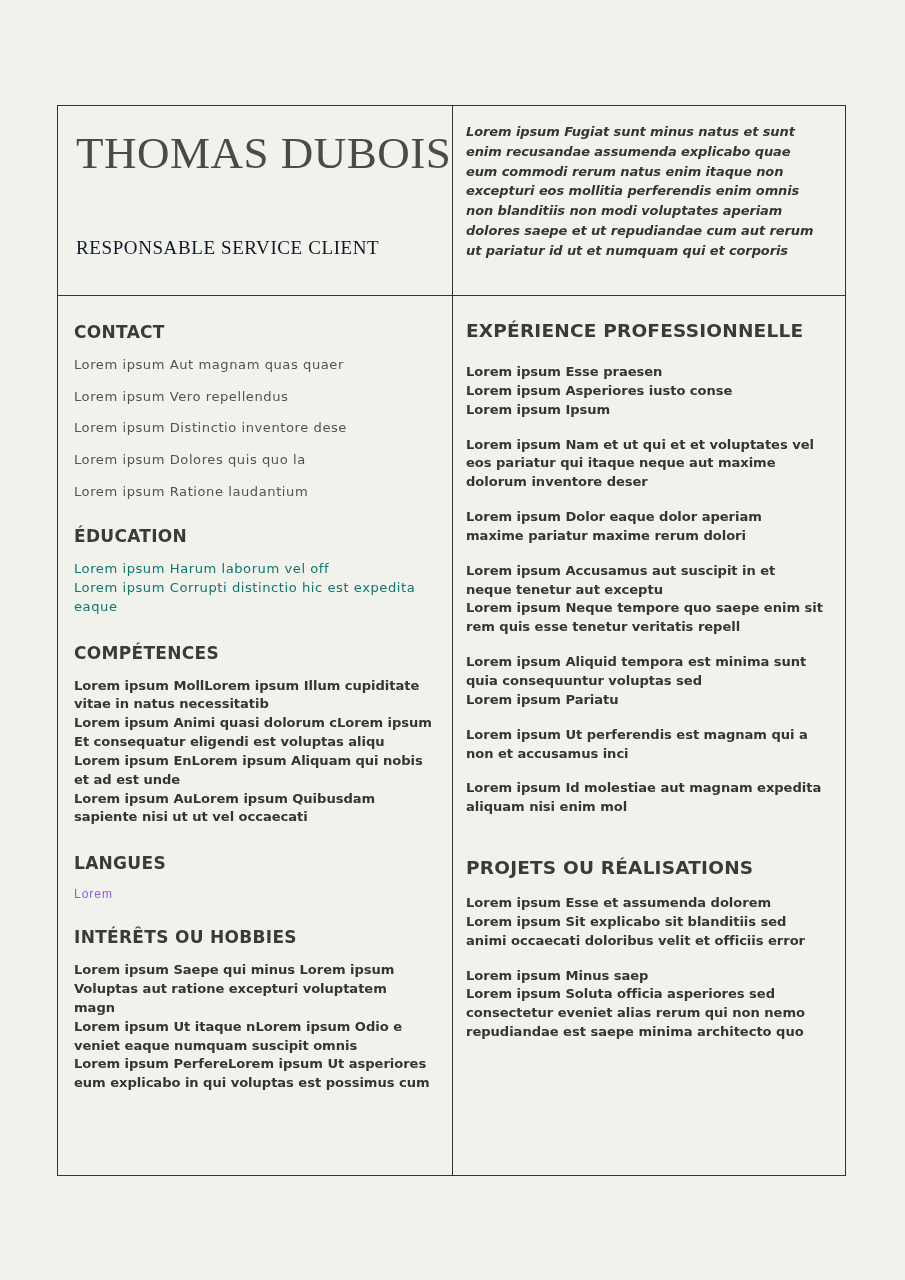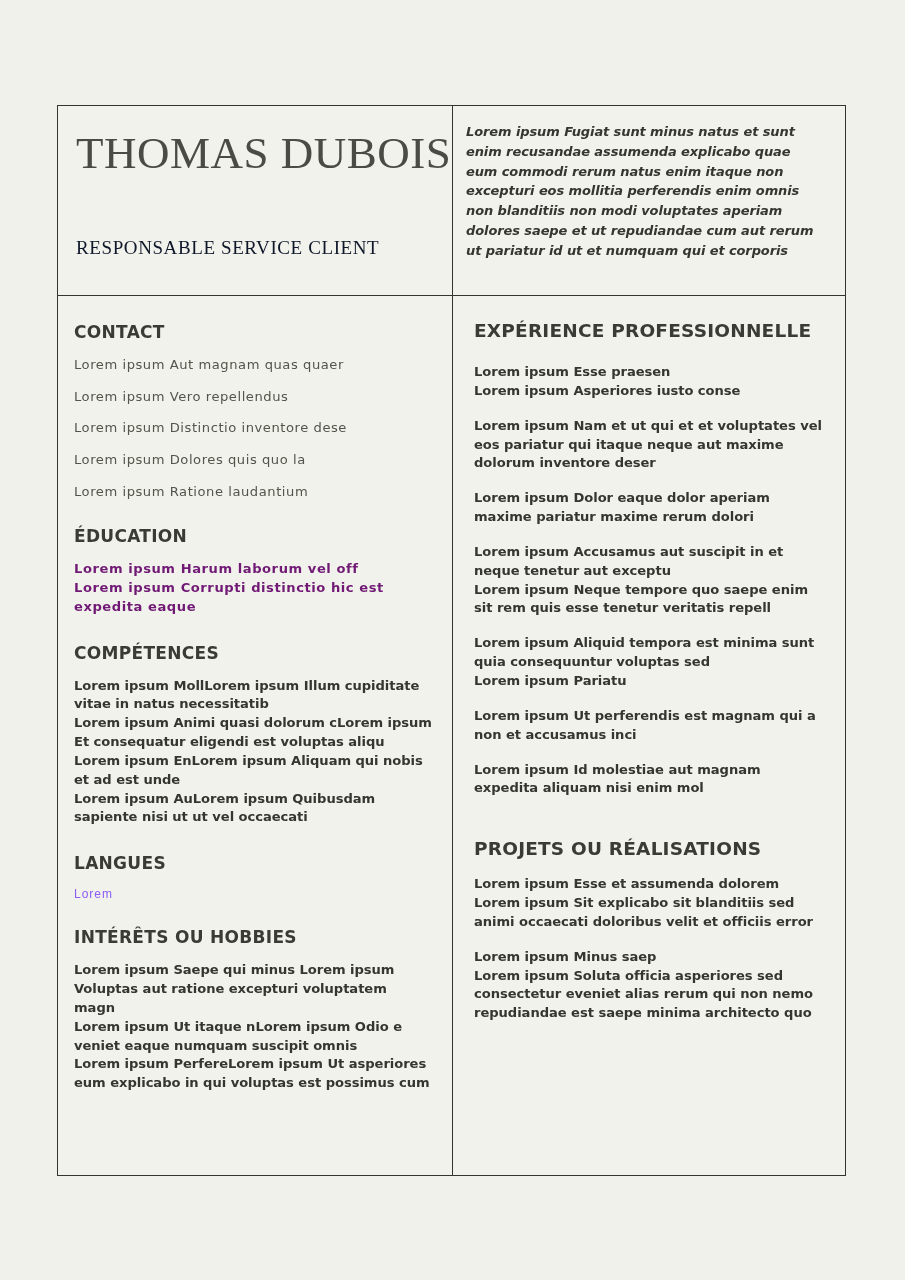--- a/index.html
+++ b/index.html
@@ -81,21 +81,20 @@
     font-style: italic;
     line-height: 1.52;
     color: #35362f;
     letter-spacing: -0.1px;
   }
 
   
   .cv-body {
     display: flex;
     flex: 1 1 auto;
-    gap: 8px;
   }
 
   .col-left {
     width: 395px;
     flex: 0 0 395px;
     border-right: 1.5px solid #34352f;
     padding: 26px 20px 20px 16px;
   }
 
   .col-right {
@@ -131,22 +130,22 @@
     color: #53544c;
     letter-spacing: 0.55px;
     line-height: 1.35;
     margin-bottom: 14px;
   }
   .light-item:last-child { margin-bottom: 0; }
 
   .light-block {
     font-family: "DejaVu Sans", sans-serif;
     font-size: 13.1px;
-    font-weight: 700;
-    color: #701a75;
+    font-weight: 400;
+    color: #0f766e;
     letter-spacing: 0.55px;
     line-height: 1.43;
   }
 
   .light-block .row { display: block; }
 
   .light-single {
     font-family: Liberation Sans, sans-serif;
     font-size: 12px;
     color: #8b5cf6;
@@ -234,20 +233,21 @@
       </div>
 
       <div class="col-right">
 
         <div class="section" style="margin-bottom:40px;">
           <div class="sec-title big" style="margin-bottom:22px;">EXPÉRIENCE PROFESSIONNELLE</div>
 
           <div class="entry">
             <span class="row">Lorem ipsum Esse praesen</span>
             <span class="row">Lorem ipsum Asperiores iusto conse</span>
+            <span class="row">Lorem ipsum Ipsum</span>
           </div>
 
           <div class="entry">
             <span class="row">Lorem ipsum Nam et ut qui et et voluptates vel eos pariatur qui itaque neque aut maxime dolorum inventore deser</span>
           </div>
 
           <div class="entry">
             <span class="row">Lorem ipsum Dolor eaque dolor aperiam maxime pariatur maxime rerum dolori</span>
           </div>
 

